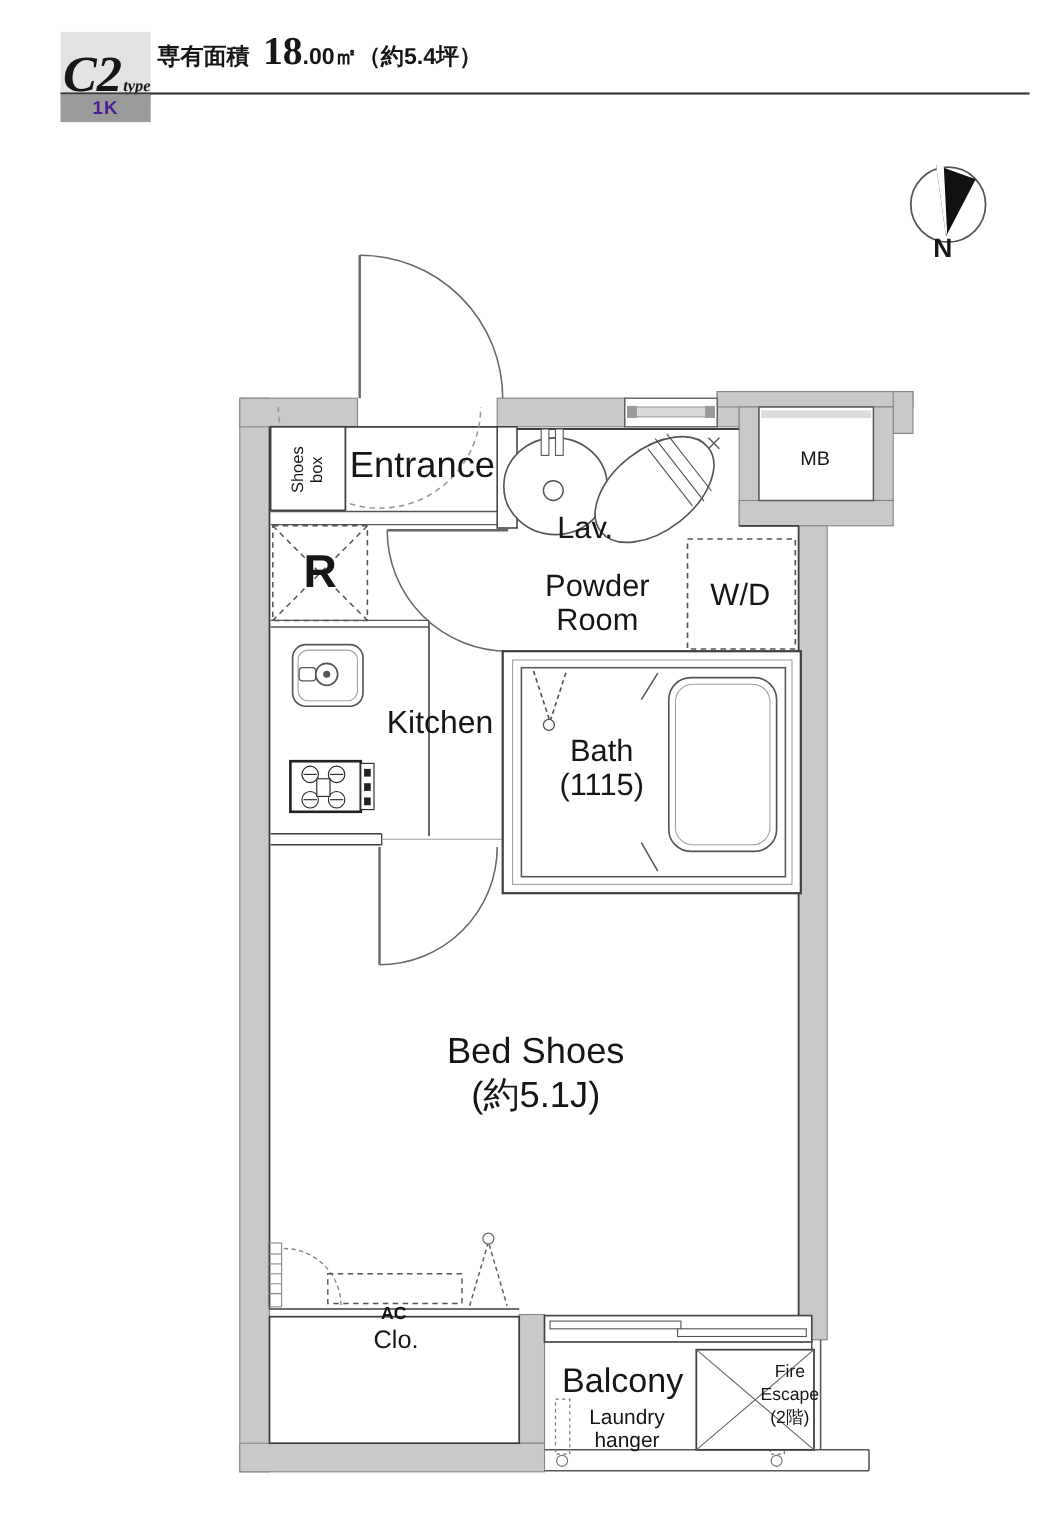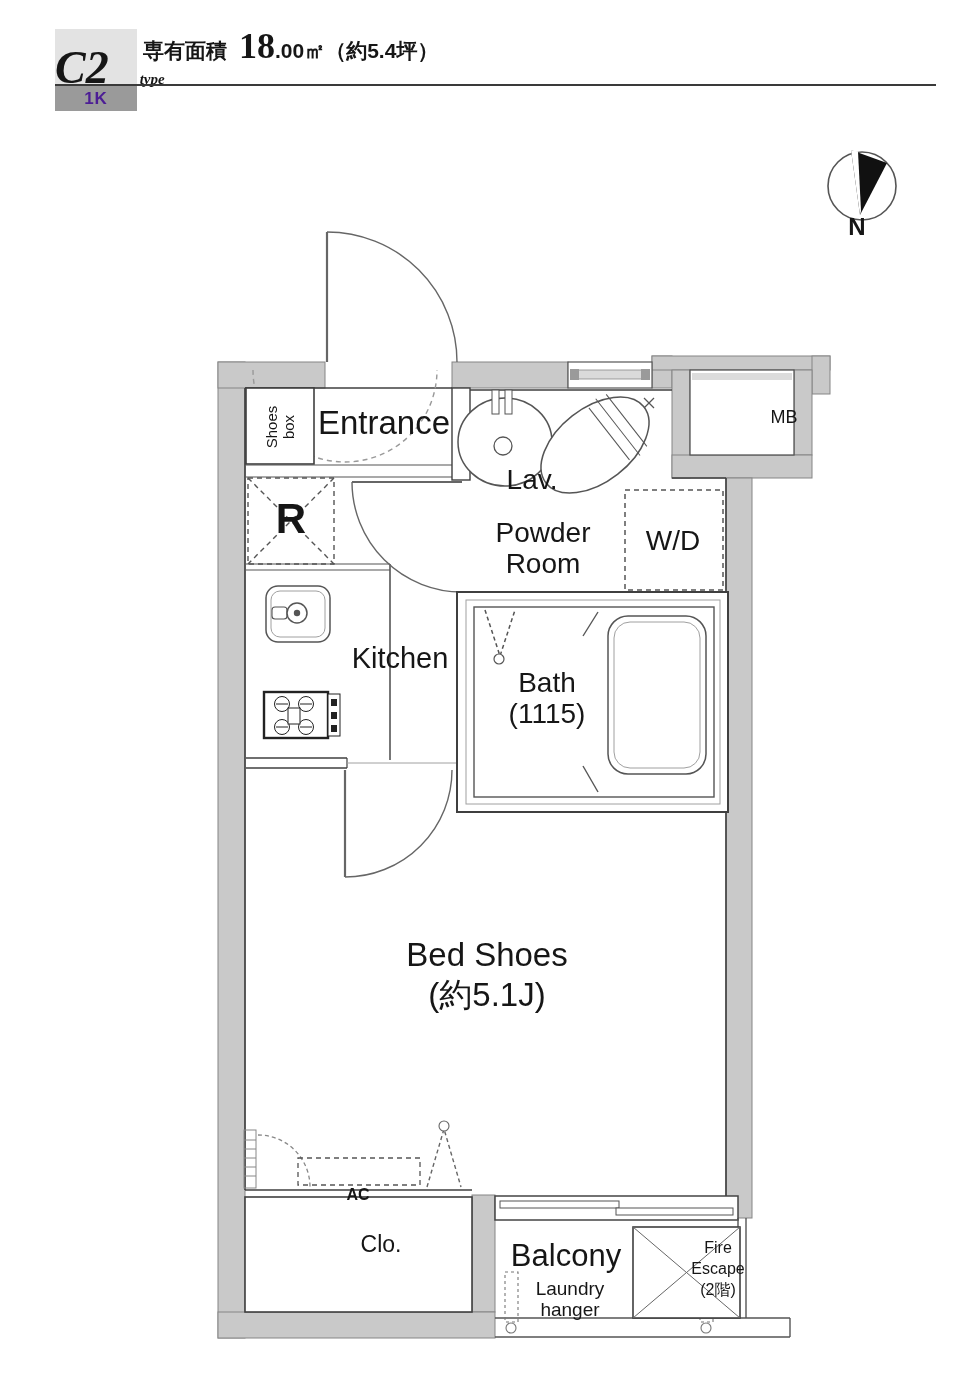--- a/index.html
+++ b/index.html
@@ -4,21 +4,21 @@
 <style>
   html,body{margin:0;padding:0;}
   body{
     width:960px;height:1382px;position:relative;background:#ffffff;
     font-family:"Liberation Sans","DejaVu Sans",sans-serif;color:#161616;
     overflow:hidden;
   }
   .abs{position:absolute;}
   
   .type-box{left:55px;top:29px;width:82px;height:64px;background:#e3e3e3;
-    display:flex;align-items:flex-end;justify-content:space-between;padding-bottom:2px;box-sizing:border-box;gap:30px;}
+    display:flex;align-items:flex-end;justify-content:flex-end;padding-bottom:2px;box-sizing:border-box;}
   .type-code{font-family:"Liberation Serif","DejaVu Serif",serif;font-style:italic;font-weight:700;
     font-size:46px;line-height:1;}
   .type-suffix{font-family:Liberation Serif, serif;font-style:italic;font-weight:700;
     font-size:15px;line-height:1;margin:0 0 4px 1px;}
   .header-rule{left:55px;top:84px;width:881px;height:2px;background:#3a3a3a;}
   .layout-badge{left:55px;top:86px;width:82px;height:25px;background:#9a9a9a;color:#4c1d95;
     font-weight:700;font-size:17px;display:flex;align-items:center;justify-content:center;letter-spacing:1px;}
   .area-line{left:143px;top:28px;display:flex;align-items:baseline;}
   .area-label{font-weight:700;font-size:21px;}
   .area-int{font-family:"Liberation Serif","DejaVu Serif",serif;font-weight:700;font-size:36px;margin-left:12px;line-height:1;}
@@ -256,24 +256,24 @@
 <div class="lbl lbl-shoes" style="left:280px;top:427px;">Shoes
 box</div>
 <div class="lbl lbl-r" style="left:291px;top:519px;">R</div>
 <div class="lbl lbl-kitchen" style="left:400px;top:658px;">Kitchen</div>
 <div class="lbl lbl-lav" style="left:532px;top:480px;">Lav.</div>
 <div class="lbl lbl-powder" style="left:543px;top:548px;">Powder
 Room</div>
 <div class="lbl lbl-wd" style="left:673px;top:541px;">W/D</div>
 <div class="lbl lbl-bath" style="left:547px;top:698px;">Bath
 (1115)</div>
-<div class="lbl lbl-mb" style="left:741px;top:417px;margin-left:43px;">MB</div>
+<div class="lbl lbl-mb" style="left:741px;top:417px;">MB</div>
 <div class="lbl lbl-bed" style="left:487px;top:975px;">Bed Shoes
 (約5.1J)</div>
 <div class="lbl lbl-ac" style="left:358px;top:1171px;margin-top:24px;">AC</div>
-<div class="lbl lbl-clo" style="left:360px;top:1245px;margin-left:21px;">Clo.</div>
+<div class="lbl lbl-clo" style="left:360px;top:1218px;">Clo.</div>
 <div class="lbl lbl-balcony" style="left:566px;top:1256px;">Balcony</div>
 <div class="lbl lbl-laundry" style="left:570px;top:1300px;">Laundry
 hanger</div>
 <div class="lbl lbl-fire" style="left:718px;top:1269px;">Fire
 Escape
 (2階)</div>
 <div class="lbl lbl-n" style="left:857px;top:227px;">N</div>
 
 </body></html>

